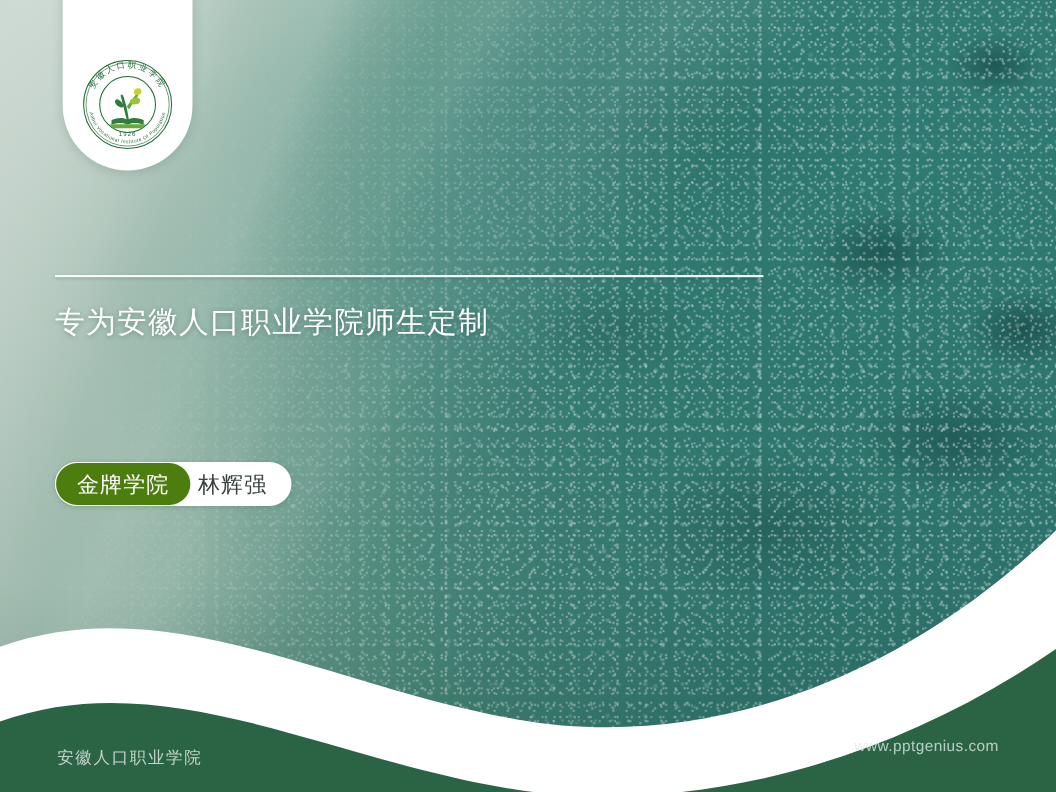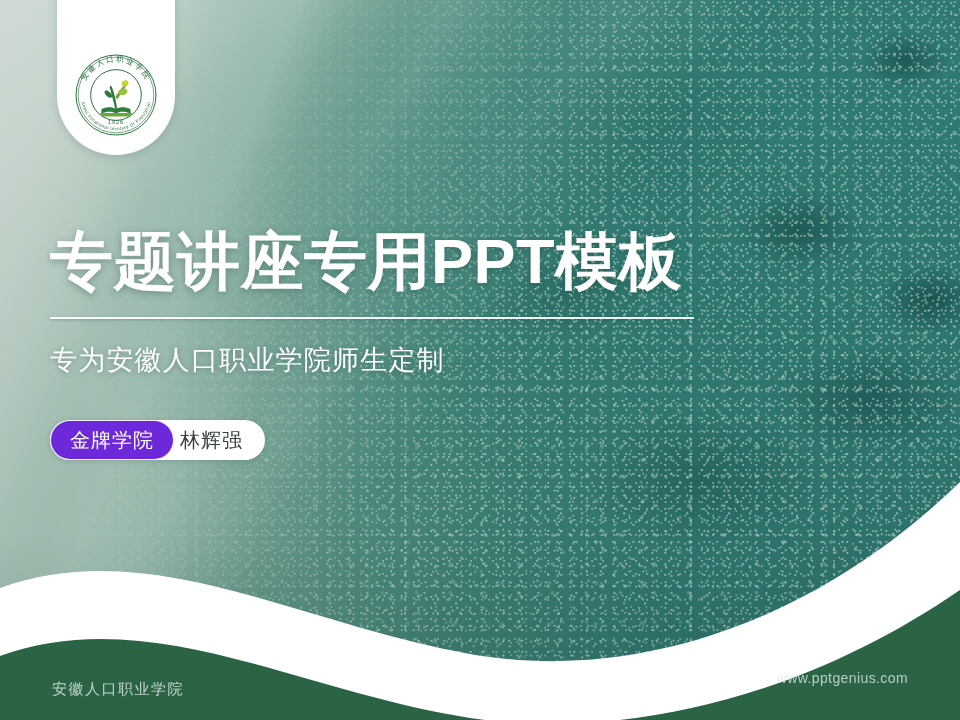--- a/index.html
+++ b/index.html
@@ -172,21 +172,21 @@
     color: #37413c;
     letter-spacing: 1px;
     white-space: nowrap;
     box-shadow: 0 1px 5px rgba(20,60,50,0.20);
   }
   .pill-green {
     position: absolute;
     left: 0;
     top: 0;
     height: 40px;
-    background: #6d28d9;
+    background: #4d7c0f;
     border: 1.5px solid rgba(255,255,255,0.92);
     border-radius: 20px;
     display: flex;
     align-items: center;
     justify-content: center;
     padding: 0 19px;
     font-size: 20px;
     color: #ffffff;
     letter-spacing: 1px;
     white-space: nowrap;
@@ -248,21 +248,20 @@
       <path d="M52.6,45.4 C56.4,42.6 60.6,41.8 62.6,43.8 C64.2,45.6 63,48.4 60,49.6 C57,50.8 54,49.6 52.6,48 Z" fill="#9cc23a"></path>
       <path d="M44.6,48.6 C41.4,45.2 38.6,43.4 37.2,45.2 C35.8,47 37.4,50.2 40.6,52.2 C43,53.6 45,53.2 45.8,52 Z" fill="#2f7d3e"></path>
 
       <path d="M33,66.5 C39.5,63.6 45.5,63.6 50,66.2 C54.5,63.6 60.5,63.6 67,66.5 L67,71.5 C60.5,68.8 54.5,68.8 50,71.4 C45.5,68.8 39.5,68.8 33,71.5 Z" fill="#2f7d3e"></path>
       <path d="M31,71 L69,71 L65.5,75 L34.5,75 Z" fill="#6aa83c"></path>
       <text x="50" y="83.5" font-size="6.4" font-family="'Liberation Sans',sans-serif" fill="#1f6b33" text-anchor="middle" letter-spacing="1.1">1926</text>
     </svg>
   </div>
 
   <div class="content">
-    <h1 class="main-title">专题讲座专用PPT模板</h1>
     <div class="divider"></div>
     <p class="subtitle">专为安徽人口职业学院师生定制</p>
   </div>
 
   <div class="pill-row">
     <div class="pill-white">林辉强</div>
     <div class="pill-green">金牌学院</div>
   </div>
 
   <div class="waves">

